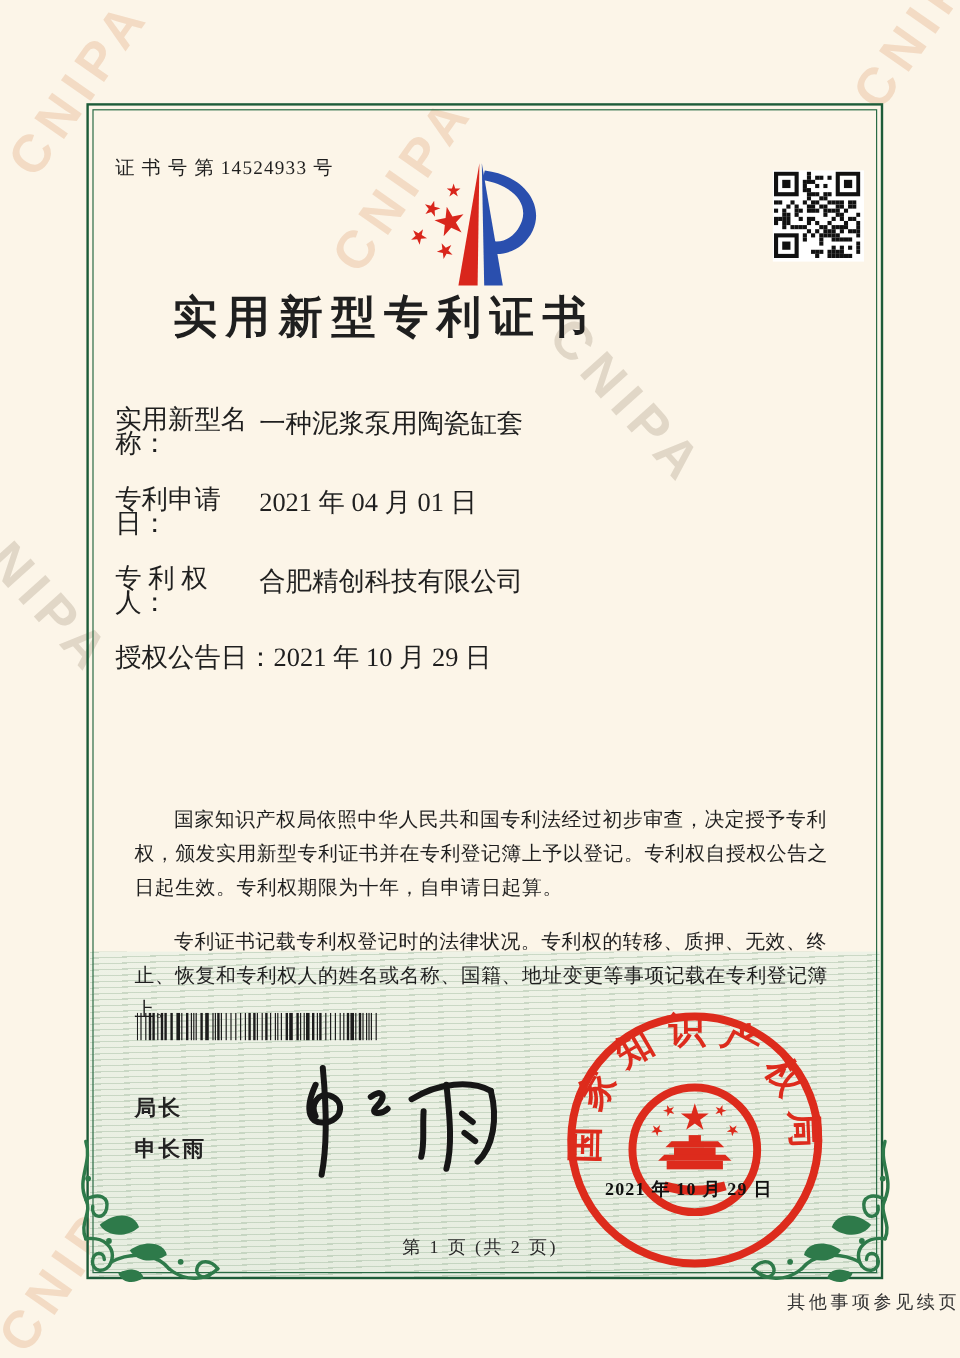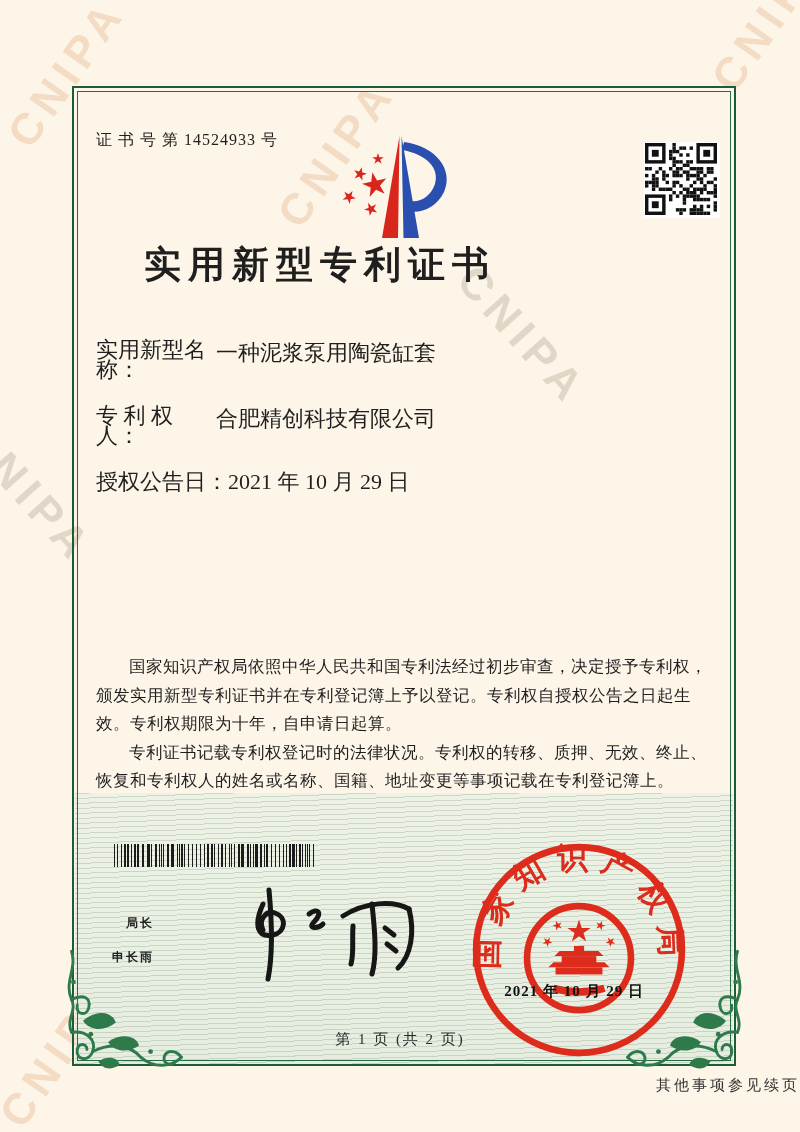--- a/index.html
+++ b/index.html
@@ -35,34 +35,34 @@
   }
   
   .fields{position:absolute;left:96px;top:340px;width:616px;font-size:22px;z-index:2;}
   .row{margin-bottom:26px;line-height:20px;}
   .f-label{display:inline-block;width:120px;vertical-align:top;}
   .f-value{display:inline-block;max-width:482px;vertical-align:top;line-height:25px;}
   .grant-row{display:flex;margin-top:26px;line-height:20px;}
   .grant-row .pair2{margin-left:76px;}
   
   .body-text{position:absolute;left:96px;top:653px;width:612px;z-index:2;}
-  .body-text p{margin:0;font-size:16.5px;line-height:1.73;text-indent:2em;letter-spacing:0.5px;}
+  .body-text p{margin:16px;font-size:16.5px;line-height:1.73;text-indent:2em;letter-spacing:0.5px;}
   
   .band{
     position:absolute;left:75px;top:793px;width:658px;height:271px;z-index:1;
     background:
       repeating-linear-gradient(178deg, rgba(128,162,128,0.32) 0 1px, rgba(0,0,0,0) 1px 5px),
       linear-gradient(#eef2e6,#e6ede0);
   }
   .barcode{position:absolute;left:114px;top:844px;width:206px;height:23px;z-index:2;}
   .barcode svg{display:block;fill:#1c1c1c;}
   .signoff{
     position:absolute;left:112px;top:906px;z-index:2;
     font-family:"Liberation Sans","DejaVu Sans",sans-serif;
-    font-size:12px;font-weight:600;line-height:34px;letter-spacing:2px;color:#222;text-align:right;
+    font-size:18px;font-weight:600;line-height:34px;letter-spacing:2px;color:#222;
   }
   .signature{position:absolute;left:225px;top:884px;width:200px;height:100px;z-index:3;}
   .signature svg{stroke:#161616;stroke-width:5;fill:none;stroke-linecap:round;stroke-linejoin:round;}
   
   .seal{position:absolute;left:472px;top:843px;width:214px;height:214px;z-index:4;}
   .seal svg{position:absolute;inset:0;}
   .seal-date{
     position:absolute;left:0;top:139px;width:204px;text-align:center;
     font-size:15px;font-weight:bold;letter-spacing:1px;color:#111;
   }
@@ -269,20 +269,23 @@
   </svg>
 </div>
 
 <div class="title">实用新型专利证书</div>
 
 <div class="fields">
   <div class="row">
     <span class="f-label">实用新型名称：</span><span class="f-value">一种泥浆泵用陶瓷缸套</span>
   </div>
   <div class="row">
+    <span class="f-label">专利申请日：</span><span class="f-value">2021 年 04 月 01 日</span>
+  </div>
+  <div class="row">
     <span class="f-label">专 利 权 人：</span><span class="f-value">合肥精创科技有限公司</span>
   </div>
   <div class="grant-row">
     <span><span>授权公告日：</span><span>2021 年 10 月 29 日</span></span>
   </div>
 </div>
 
 <div class="body-text">
   <p>国家知识产权局依照中华人民共和国专利法经过初步审查，决定授予专利权，颁发实用新型专利证书并在专利登记簿上予以登记。专利权自授权公告之日起生效。专利权期限为十年，自申请日起算。</p>
   <p>专利证书记载专利权登记时的法律状况。专利权的转移、质押、无效、终止、恢复和专利权人的姓名或名称、国籍、地址变更等事项记载在专利登记簿上。</p>

